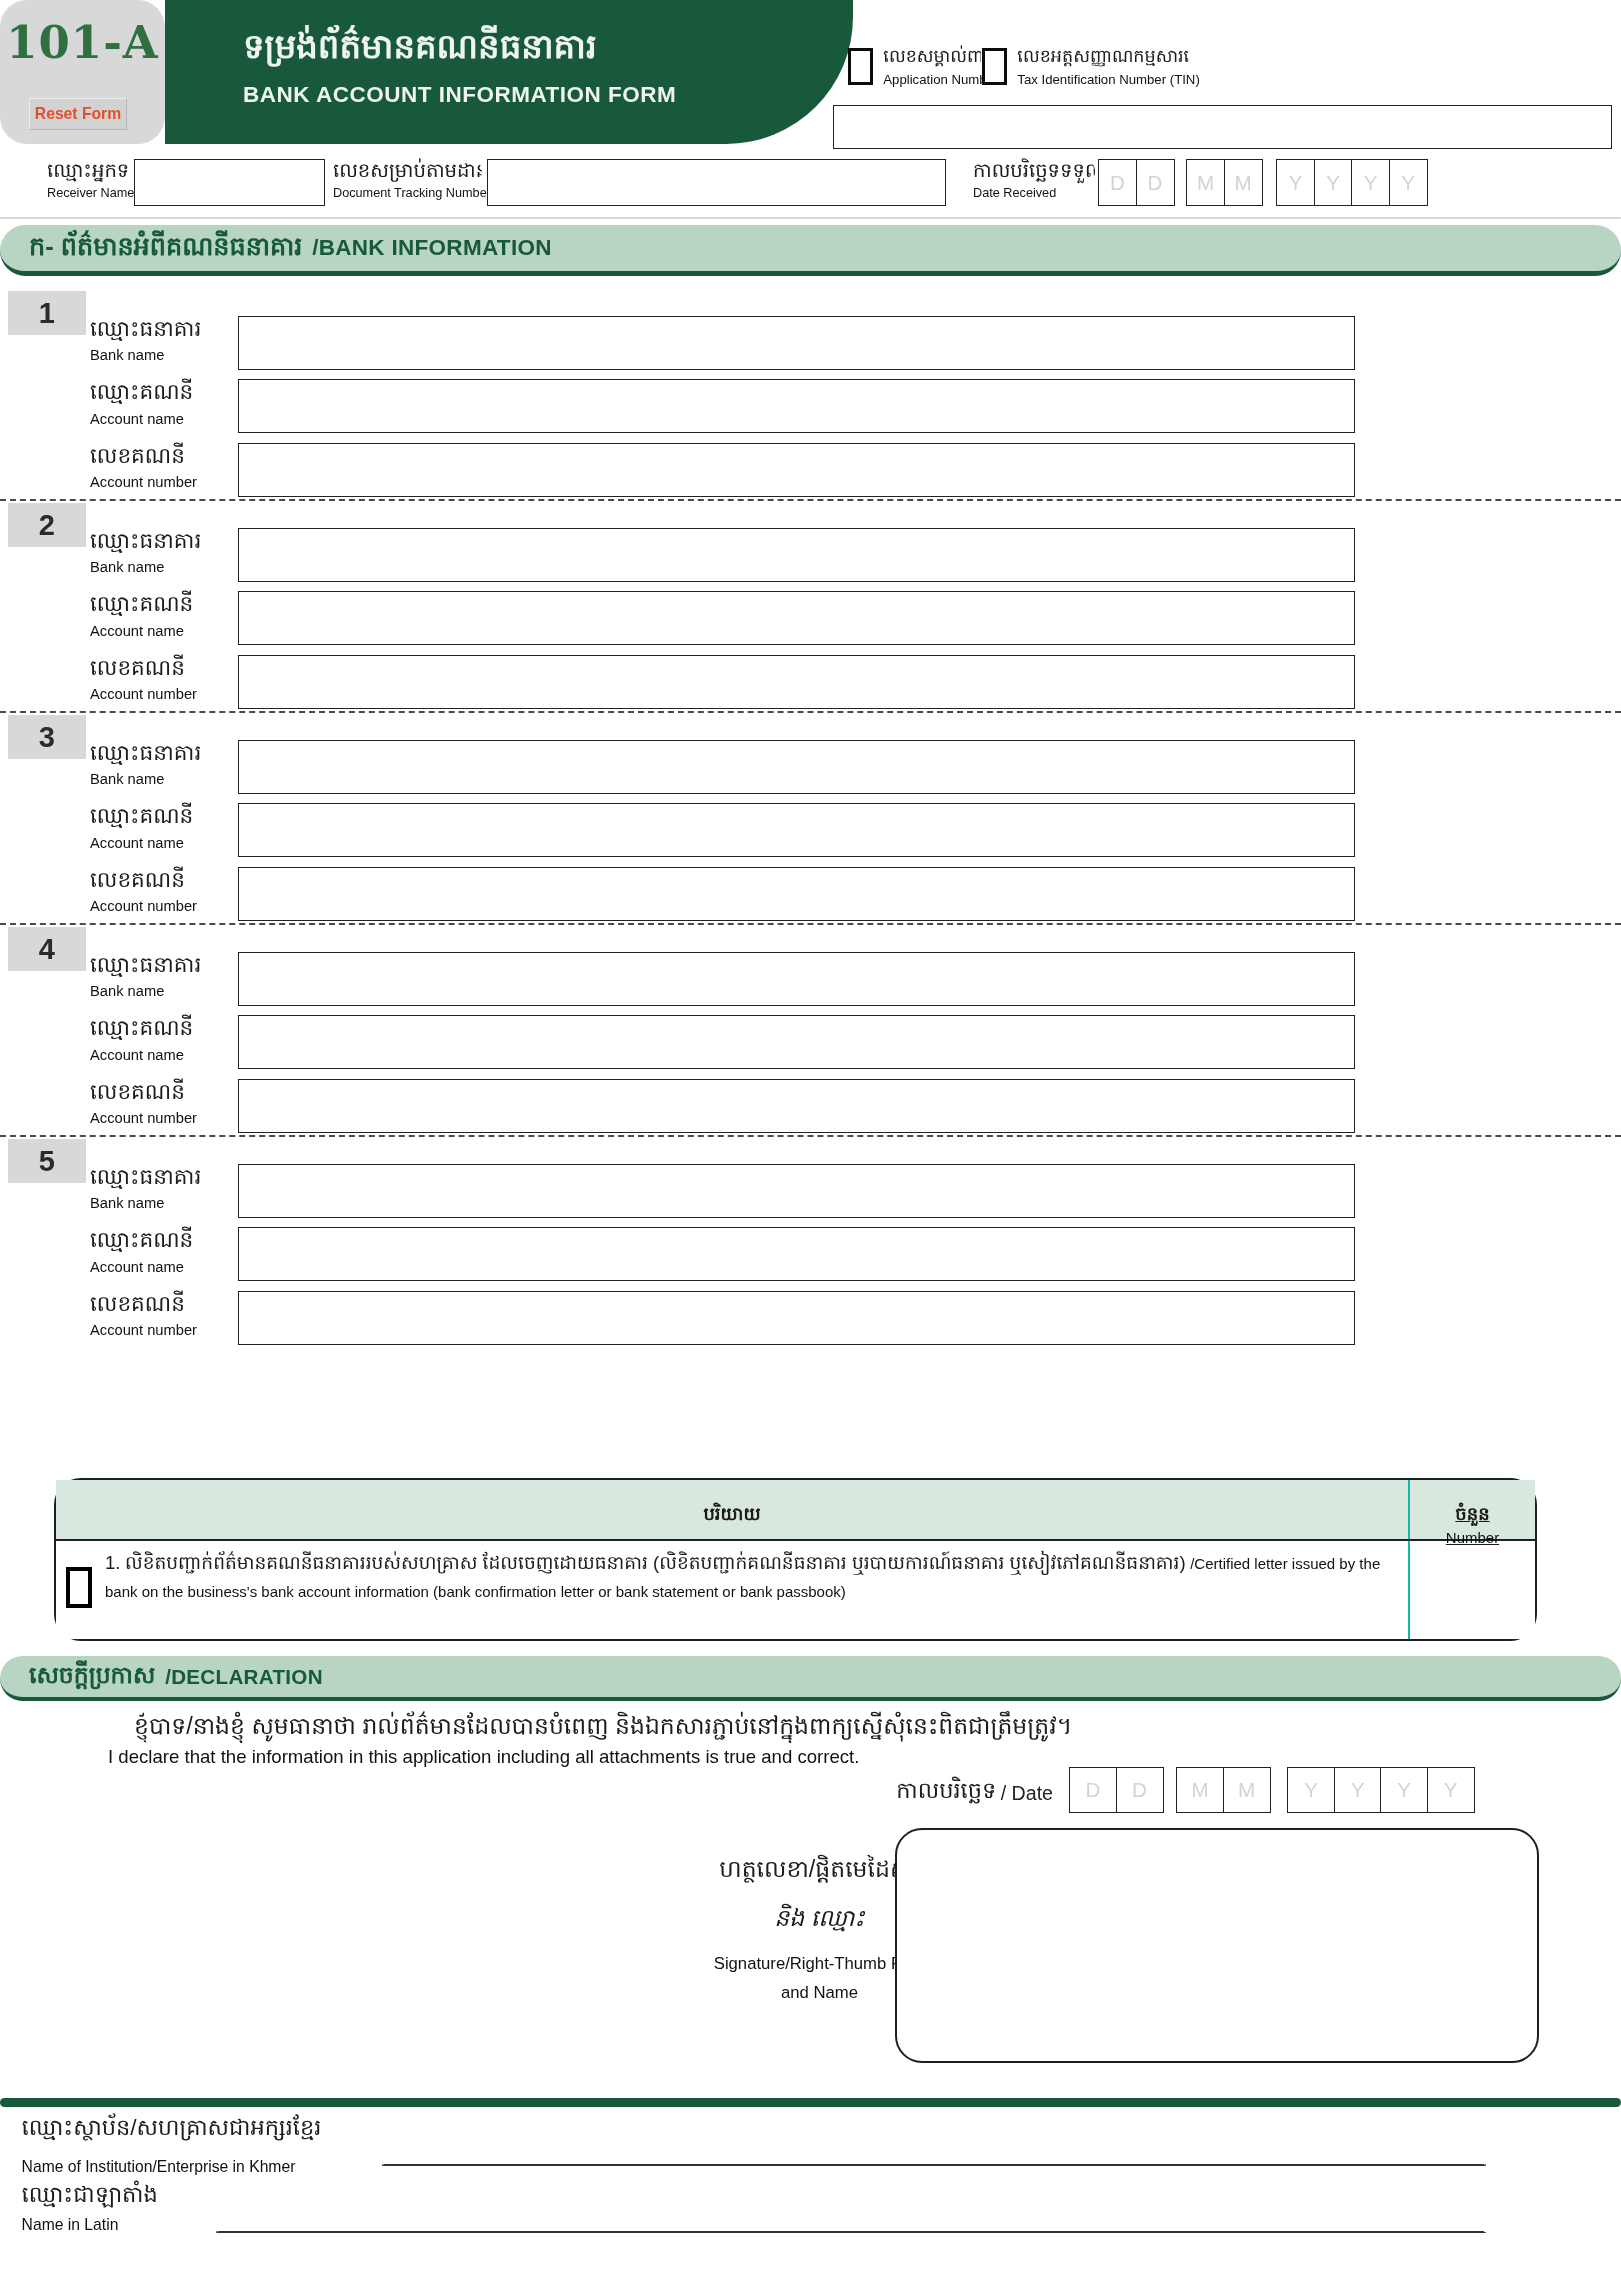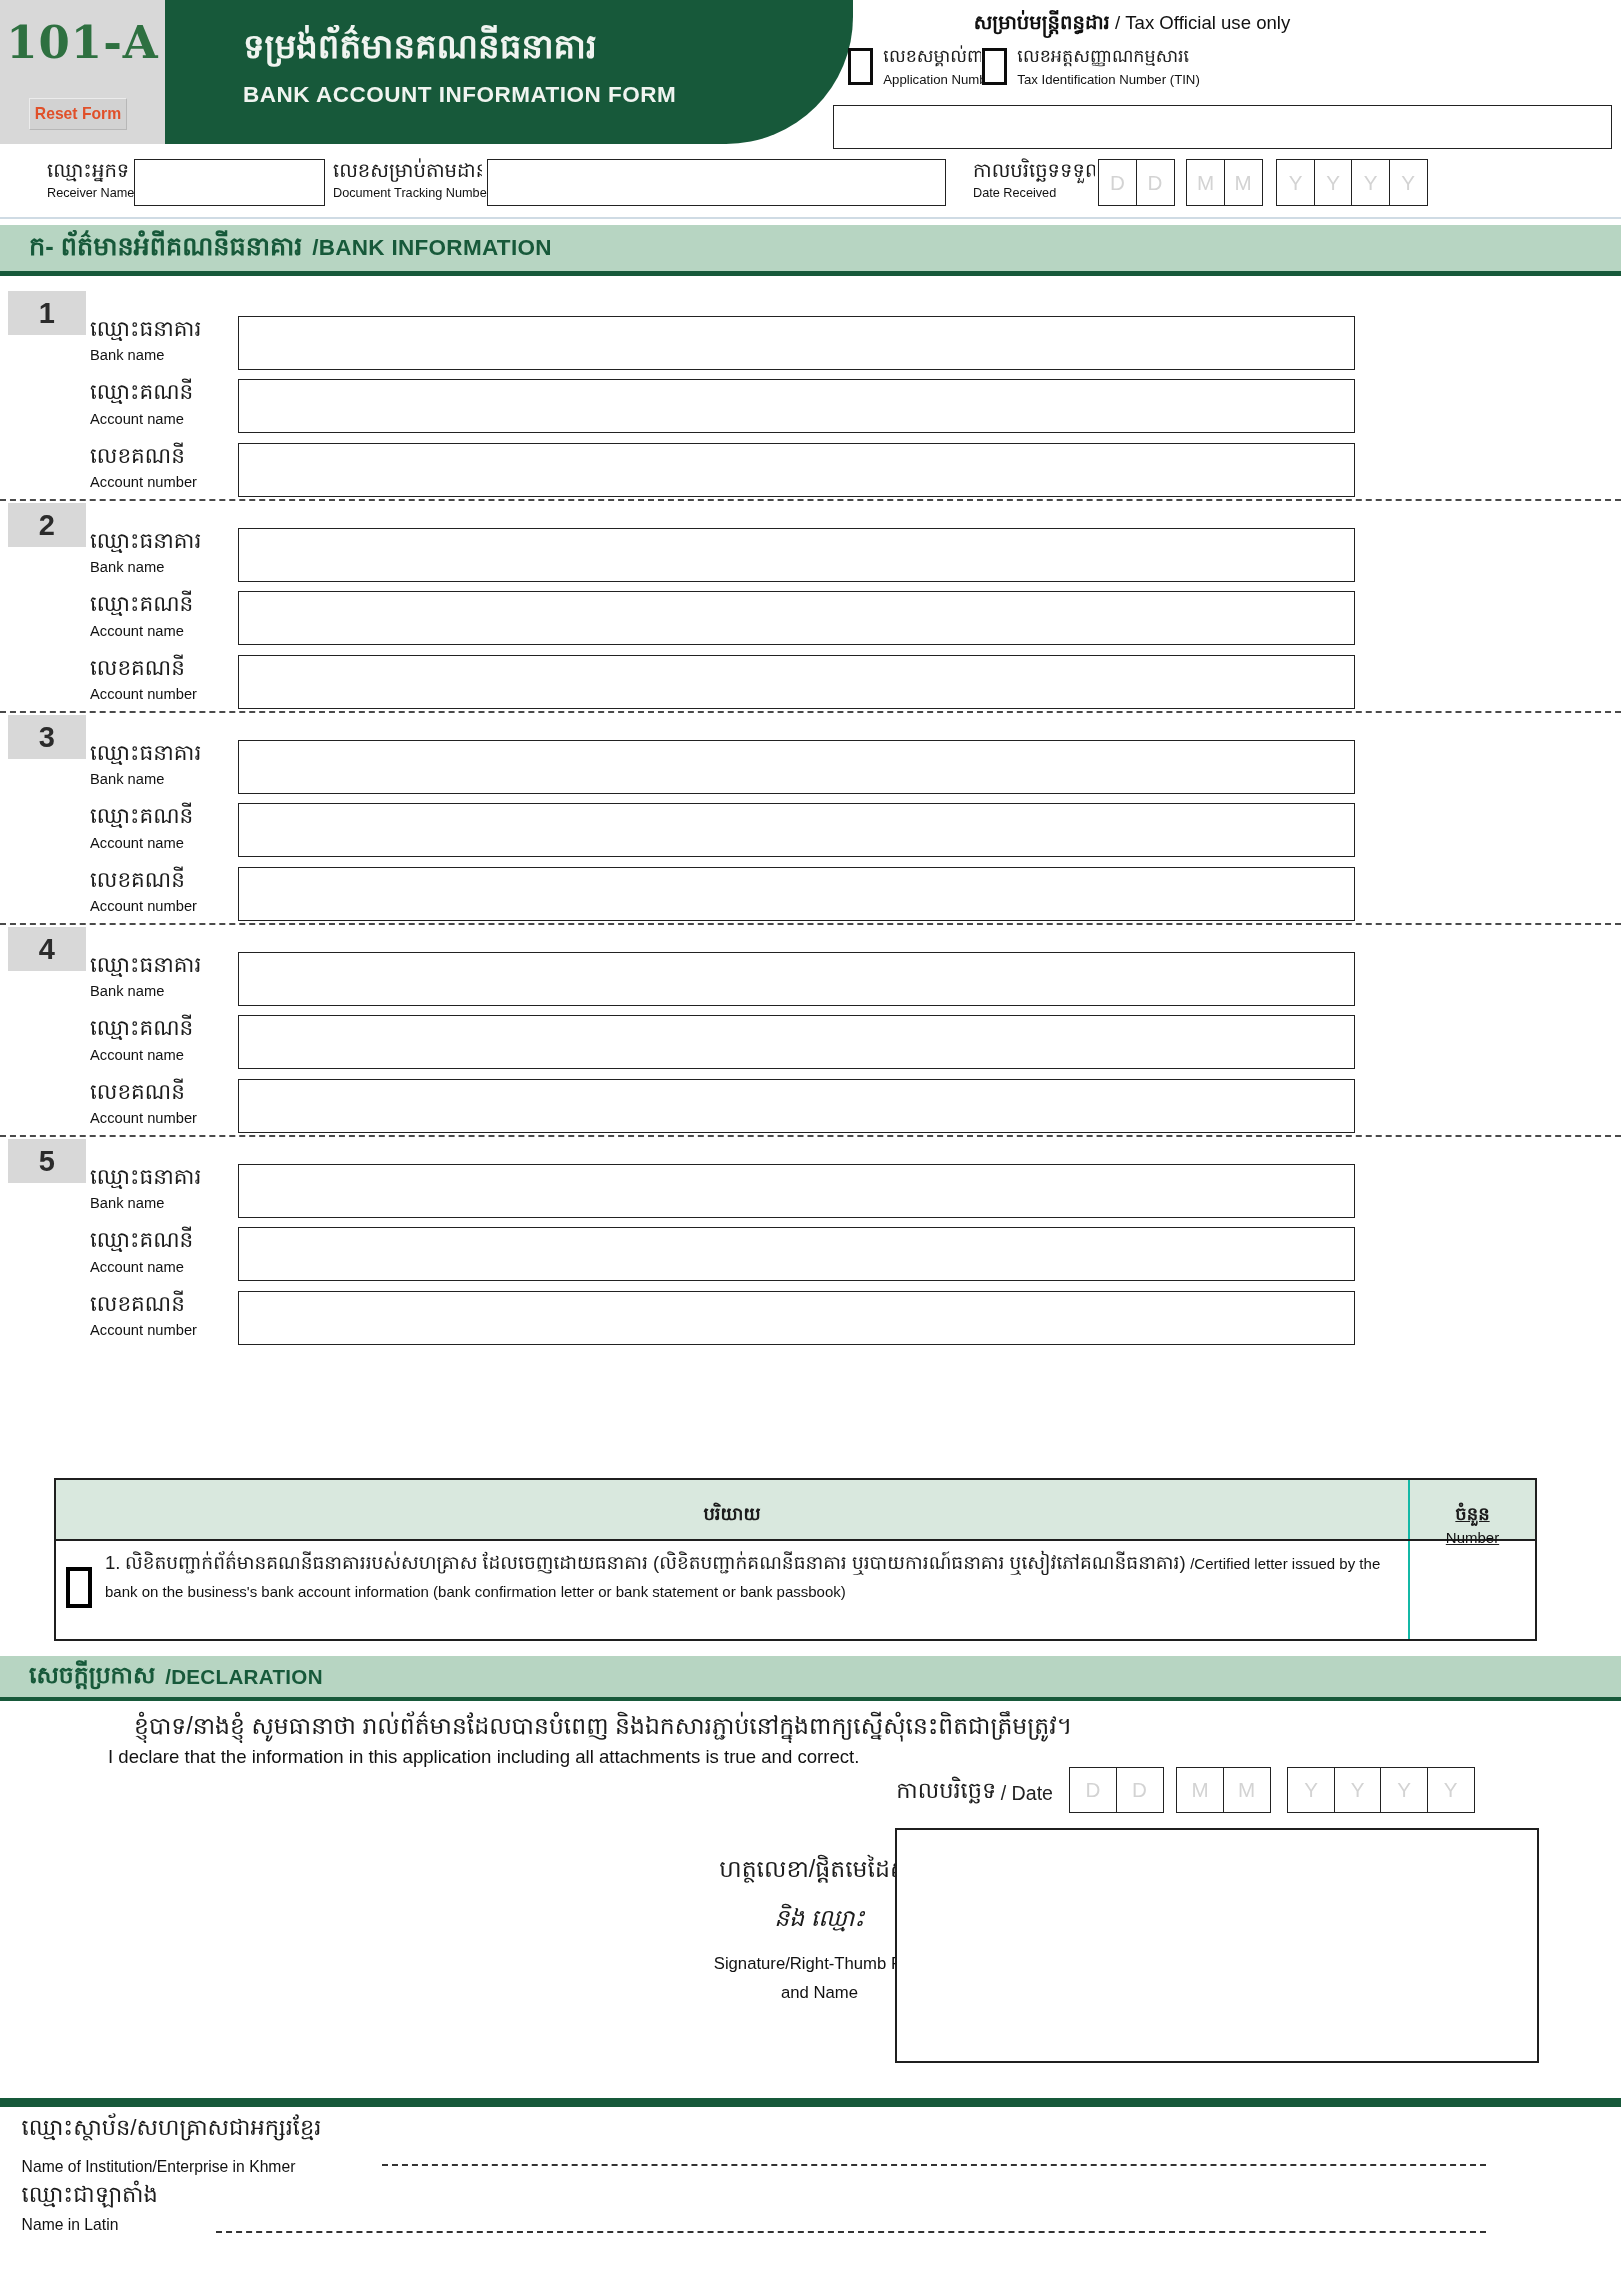--- a/index.html
+++ b/index.html
@@ -6,21 +6,21 @@
   html,body { background:#e9e9e9; }
   .page {
     position: relative;
     width: 1621px; height: 2293px;
     margin: 0 auto;
     background: #ffffff;
     font-family: "Liberation Sans", sans-serif;
     color: #1c1c1c;
     overflow: hidden;
   }
-  .abs { position: absolute; }
+  .abs { position: absolute; border-radius: 27px; }
   .km-clip { display:inline-block; white-space:nowrap; overflow:hidden; vertical-align:bottom; }
 
   
   .gray-corner { left:0; top:0; width:165px; height:144px; background:var(--badge-gray); }
   .form-code {
     width:100%; text-align:center; margin-top:15.7px;
     font-family:"DejaVu Serif", serif; font-weight:bold;
     font-size:45px; color:var(--code-green); letter-spacing:1px;
   }
   .reset-btn {
@@ -155,24 +155,20 @@
 
   <div class="abs gray-corner">
     <div class="form-code">101-A</div>
     <button class="reset-btn">Reset Form</button>
   </div>
   <div class="abs green-panel">
     <div class="title-km km-clip">ទម្រង់ព័ត៌មានគណនីធនាគារ</div>
     <div class="title-en">BANK ACCOUNT INFORMATION FORM</div>
   </div>
 
-  <div class="abs official-heading">
-    <span class="km">សម្រាប់មន្ត្រីពន្ធដារ</span>
-    <span class="en">/ Tax Official use only</span>
-  </div>
   <div class="abs cb-item cb-item-1">
     <span class="cb-box" role="checkbox" aria-checked="false"></span>
     <span>
       <span class="cb-label-km km-clip" style="max-width:98px">លេខសម្គាល់ពាក្យស្នើសុំ</span>
       <span class="cb-label-en" style="display:block">Application Number</span>
     </span>
   </div>
   <div class="abs cb-item cb-item-2">
     <span class="cb-box" role="checkbox" aria-checked="false"></span>
     <span>

